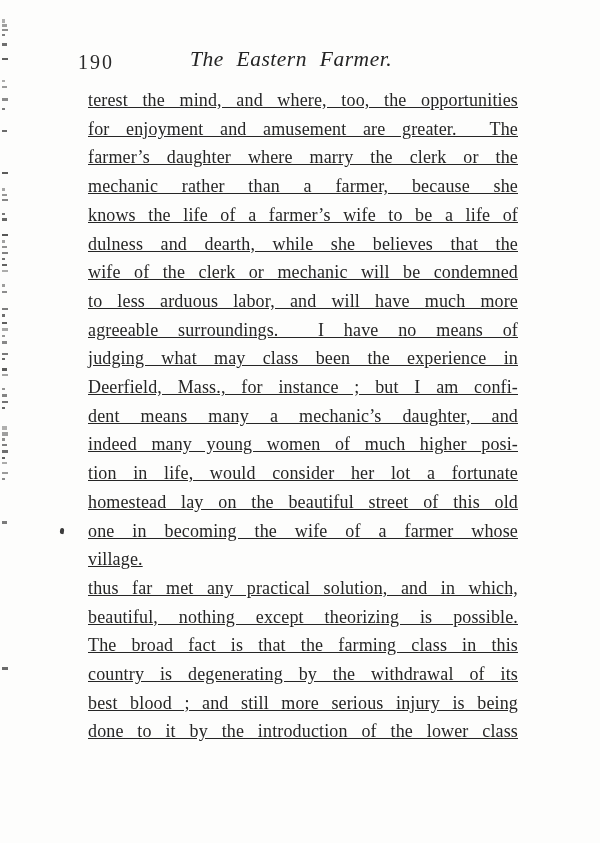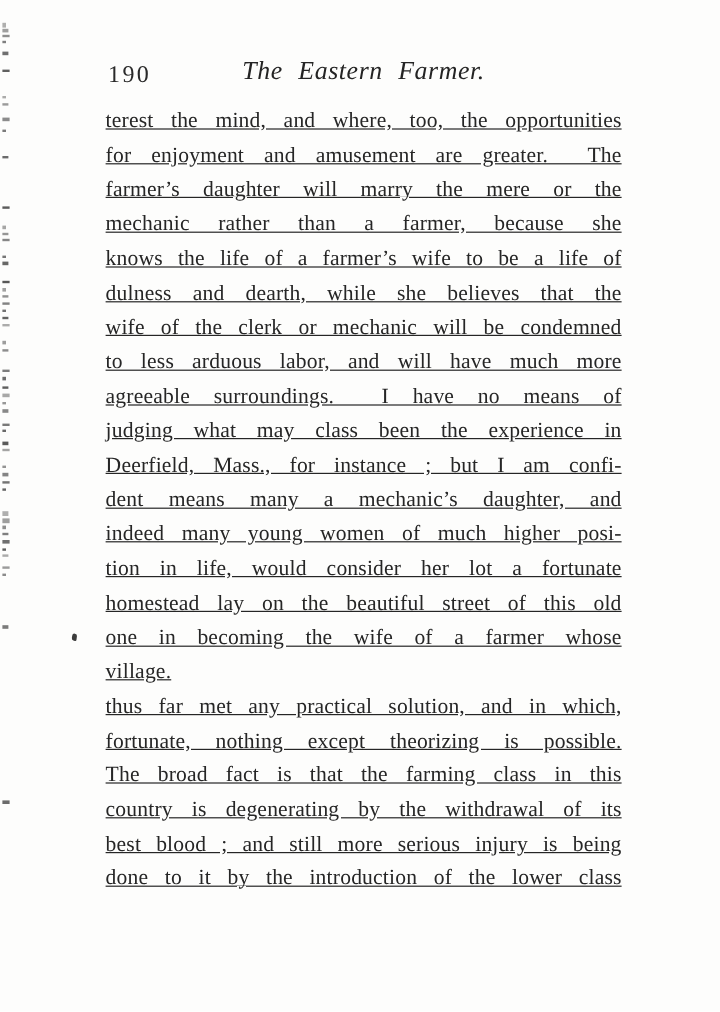--- a/index.html
+++ b/index.html
@@ -5,21 +5,21 @@
   html,body{margin:0;padding:0;}
   .page{
     position:relative;
     width:600px;height:843px;
     background:#fdfdfc;
     overflow:hidden;
     font-family:"Liberation Serif","DejaVu Serif",serif;
     color:#262626;
   }
   
-  .header{position:absolute;left:88px;top:47px;width:430px;height:30px;}
+  .header{position:absolute;left:76px;top:47px;width:430px;height:30px;}
   .pagenum{
     position:absolute;left:2px;top:4px;
     font-size:20px;letter-spacing:2px;color:#2a2a2a;
   }
   .title{
     display:block;text-align:center;
     font-style:italic;font-size:21.5px;
     word-spacing:7px;letter-spacing:.5px;color:#242424;
   }
   
@@ -97,37 +97,37 @@
     </div>
 
   <div class="header">
     <span class="pagenum">190</span>
     <span class="title">The Eastern Farmer.</span>
   </div>
 
   <div class="bodytext">
     <div class="line">terest the mind, and where, too, the opportunities</div>
     <div class="line">for enjoyment and amusement are greater.&nbsp; The</div>
-    <div class="line">farmer’s daughter will marry the mere or the</div>
+    <div class="line">farmer’s daughter where marry the clerk or the</div>
     <div class="line">mechanic rather than a farmer, because she</div>
     <div class="line">knows the life of a farmer’s wife to be a life of</div>
     <div class="line">dulness and dearth, while she believes that the</div>
     <div class="line">wife of the clerk or mechanic will be condemned</div>
     <div class="line">to less arduous labor, and will have much more</div>
     <div class="line">agreeable surroundings.&nbsp; I have no means of</div>
     <div class="line">judging what may class been the experience in</div>
     <div class="line">Deerfield, Mass., for instance&nbsp;; but I am confi-</div>
     <div class="line">dent means many a mechanic’s daughter, and</div>
     <div class="line">indeed many young women of much higher posi-</div>
     <div class="line">tion in life, would consider her lot a fortunate</div>
     <div class="line">homestead lay on the beautiful street of this old</div>
     <div class="line">one in becoming the wife of a farmer whose</div>
     <div class="line end">village.</div>
     <div class="line">thus far met any practical solution, and in which,</div>
-    <div class="line">fortunate, nothing except theorizing is possible.</div>
+    <div class="line">beautiful, nothing except theorizing is possible.</div>
     <div class="line">The broad fact is that the farming class in this</div>
     <div class="line">country is degenerating by the withdrawal of its</div>
     <div class="line">best blood&nbsp;; and still more serious injury is being</div>
     <div class="line">done to it by the introduction of the lower class</div>
   </div>
 
   <div class="speck"></div>
 
 </div>
 

